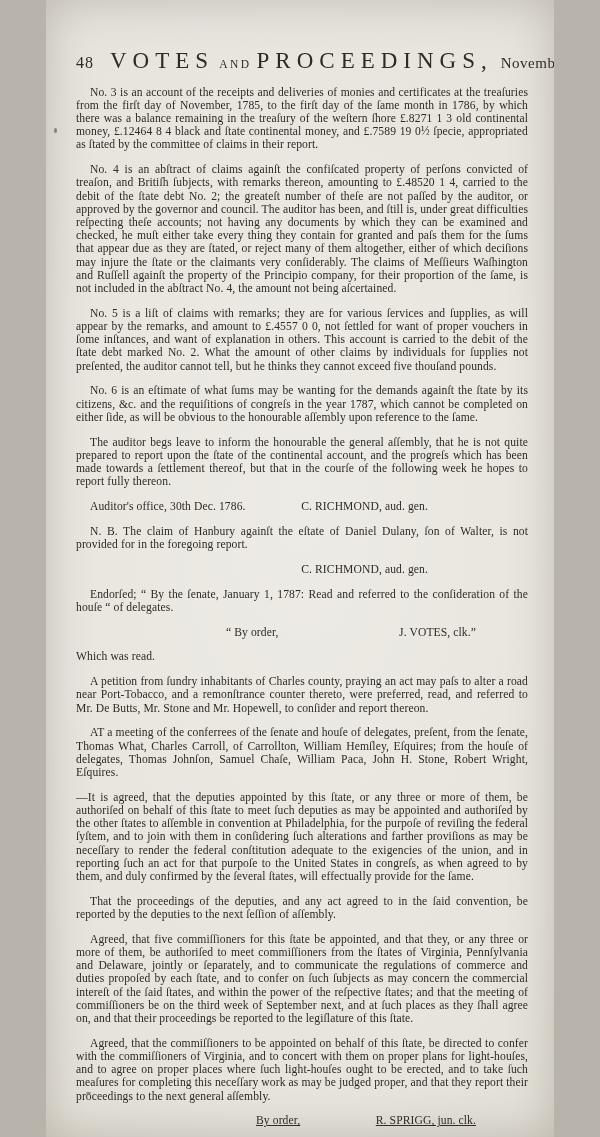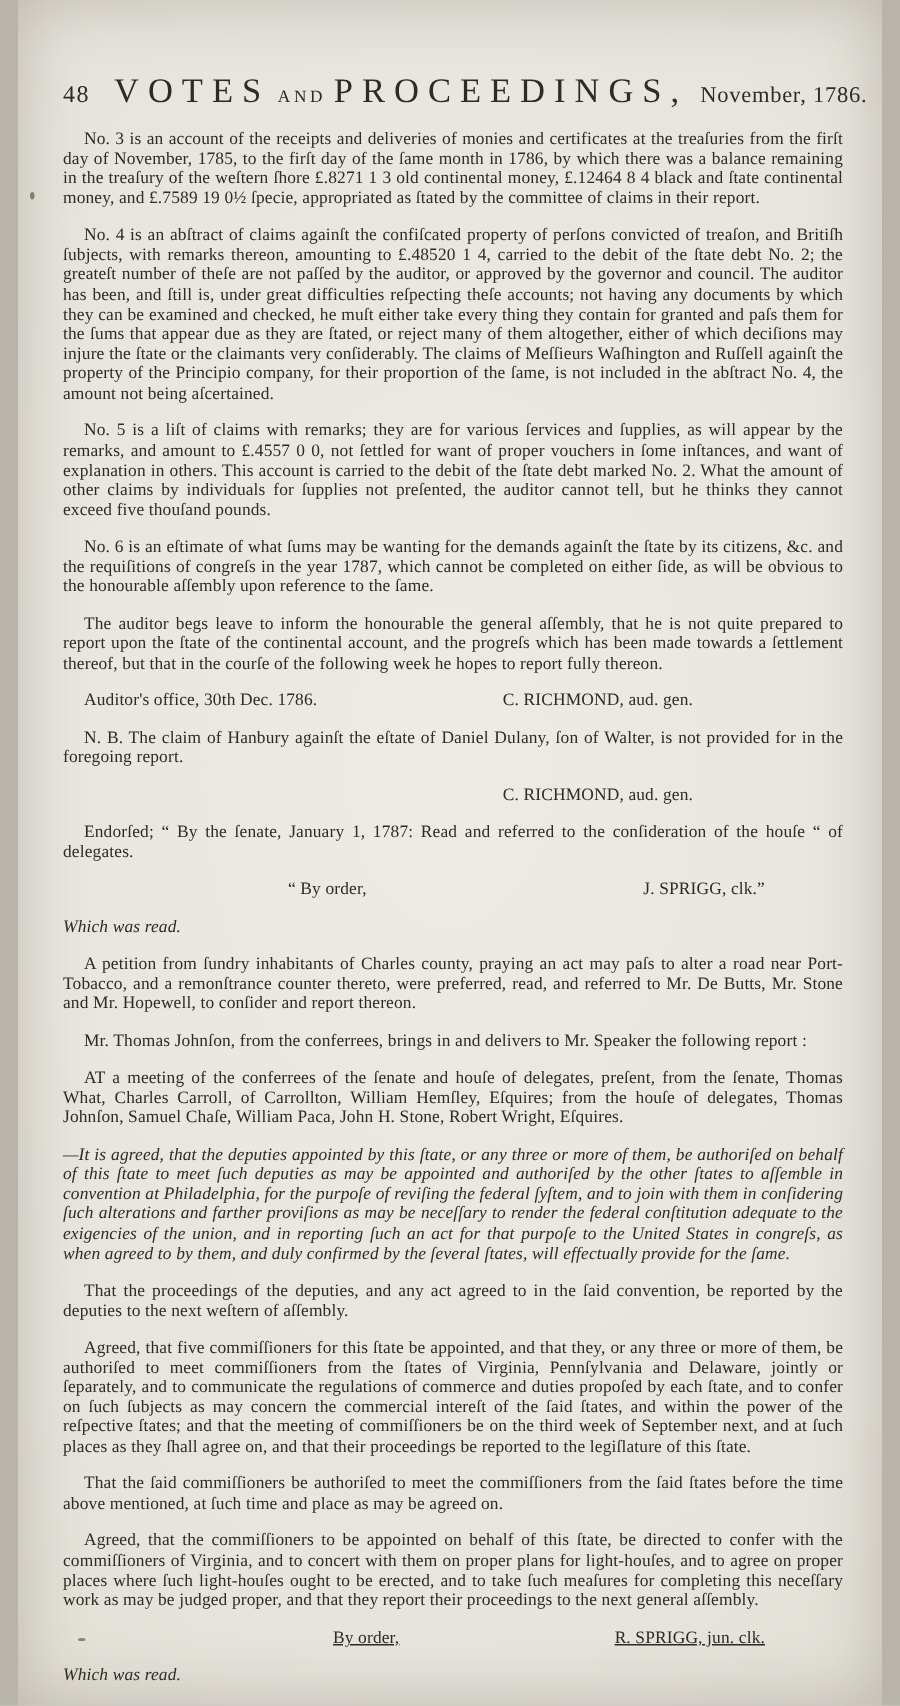--- a/index.html
+++ b/index.html
@@ -1,18 +1,18 @@
 <!DOCTYPE html>
 <html><head>
 <meta charset="utf-8">
 <style>
   html,body { margin:0; padding:0; background:#b8b4ab; }
   .page {
     position:relative;
-    width:576px; height:1137px;
+    width:508px; height:1137px;
     margin:0 auto;
     background:#e7e4dd;
     background-image: radial-gradient(120% 95% at 50% 45%, #edebe5 0%, #e7e4dd 55%, #d8d4c9 100%);
     font-family:"Liberation Serif","DejaVu Serif",serif;
     color:#2e2a24;
     overflow:hidden;
   }
   .page::after {
     content:"";
     position:absolute; inset:0;
@@ -31,21 +31,21 @@
   .tw { font-size:23px; letter-spacing:6px; }
   .tand { font-size:11.5px; letter-spacing:2.5px; margin:0 5px; }
   .hdate { font-size:15px; margin-left:8px; letter-spacing:0.5px; }
   .p {
     font-size:11.6px;
     line-height:13.2px;
     text-align:justify;
     text-indent:14px;
     letter-spacing:0.1px;
   }
-  .noind { text-indent:0;font-style:italic; }
+  .noind { text-indent:0; }
   .row {
     font-size:11.6px;
     line-height:13.2px;
     display:flex;
     justify-content:space-between;
     letter-spacing:0.1px;
   }
   .sigrow  { padding-left:14px; padding-right:100px;justify-content:space-between; }
   .rightsig{ display:block; text-align:right; padding-right:100px; }
   .order1  { padding-left:150px; padding-right:52px; }
@@ -93,31 +93,29 @@
     </div>
 
     <p class="p">N. B. The claim of Hanbury againſt the eſtate of Daniel Dulany, ſon of Walter, is not provided for in the foregoing report.</p>
 
     <span class="row rightsig">C. RICHMOND, aud. gen.</span>
 
     <p class="p">Endorſed; “ By the ſenate, January 1, 1787: Read and referred to the conſideration of the houſe “ of delegates.</p>
 
     <div class="row order1">
       <span>“ By order,</span>
-      <span>J. SPRIGG, clk.”</span>
+      <span>J. VOTES, clk.”</span>
     </div>
 
     <p class="p noind">Which was read.</p>
     <p class="p">A petition from ſundry inhabitants of Charles county, praying an act may paſs to alter a road near Port-Tobacco, and a remonſtrance counter thereto, were preferred, read, and referred to Mr. De Butts, Mr. Stone and Mr. Hopewell, to conſider and report thereon.</p>
-    <p class="p">Mr. Thomas Johnſon, from the conferrees, brings in and delivers to Mr. Speaker the following report :</p>
     <p class="p">AT a meeting of the conferrees of the ſenate and houſe of delegates, preſent, from the ſenate, Thomas What, Charles Carroll, of Carrollton, William Hemſley, Eſquires; from the houſe of delegates, Thomas Johnſon, Samuel Chaſe, William Paca, John H. Stone, Robert Wright, Eſquires.</p>
     <p class="p noind">—It is agreed, that the deputies appointed by this ſtate, or any three or more of them, be authoriſed on behalf of this ſtate to meet ſuch deputies as may be appointed and authoriſed by the other ſtates to aſſemble in convention at Philadelphia, for the purpoſe of reviſing the federal ſyſtem, and to join with them in conſidering ſuch alterations and farther proviſions as may be neceſſary to render the federal conſtitution adequate to the exigencies of the union, and in reporting ſuch an act for that purpoſe to the United States in congreſs, as when agreed to by them, and duly confirmed by the ſeveral ſtates, will effectually provide for the ſame.</p>
-    <p class="p">That the proceedings of the deputies, and any act agreed to in the ſaid convention, be reported by the deputies to the next weſtern of aſſembly.</p>
+    <p class="p">That the proceedings of the deputies, and any act agreed to in the ſaid convention, be reported by the deputies to the next ſeſſion of aſſembly.</p>
     <p class="p">Agreed, that five commiſſioners for this ſtate be appointed, and that they, or any three or more of them, be authoriſed to meet commiſſioners from the ſtates of Virginia, Pennſylvania and Delaware, jointly or ſeparately, and to communicate the regulations of commerce and duties propoſed by each ſtate, and to confer on ſuch ſubjects as may concern the commercial intereſt of the ſaid ſtates, and within the power of the reſpective ſtates; and that the meeting of commiſſioners be on the third week of September next, and at ſuch places as they ſhall agree on, and that their proceedings be reported to the legiſlature of this ſtate.</p>
-    <p class="p">That the ſaid commiſſioners be authoriſed to meet the commiſſioners from the ſaid ſtates before the time above mentioned, at ſuch time and place as may be agreed on.</p>
     <p class="p">Agreed, that the commiſſioners to be appointed on behalf of this ſtate, be directed to confer with the commiſſioners of Virginia, and to concert with them on proper plans for light-houſes, and to agree on proper places where ſuch light-houſes ought to be erected, and to take ſuch meaſures for completing this neceſſary work as may be judged proper, and that they report their proceedings to the next general aſſembly.</p>
 
     <div class="row order2">
       <span>By order,</span>
       <span>R. SPRIGG, jun. clk.</span>
     </div>
 
     <p class="p noind">Which was read.</p>
 
   </div>

